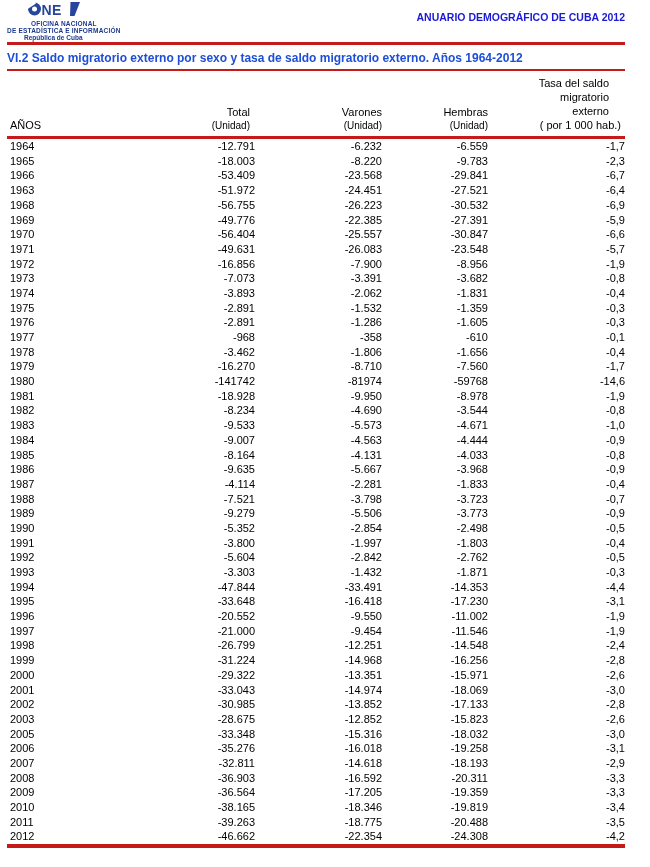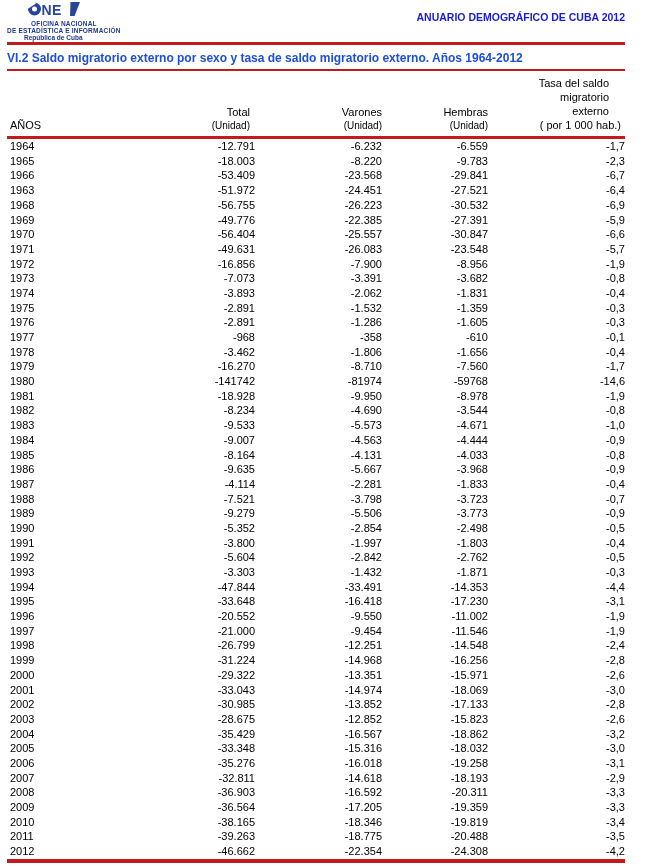--- a/index.html
+++ b/index.html
@@ -367,27 +367,20 @@
         <div class="cell c4">-2,8</div>
       </div>
       <div class="trow">
         <div class="cell c0">2003</div>
         <div class="cell c1">-28.675</div>
         <div class="cell c2">-12.852</div>
         <div class="cell c3">-15.823</div>
         <div class="cell c4">-2,6</div>
       </div>
       <div class="trow">
-        <div class="cell c0">2004</div>
-        <div class="cell c1">-35.429</div>
-        <div class="cell c2">-16.567</div>
-        <div class="cell c3">-18.862</div>
-        <div class="cell c4">-3,2</div>
-      </div>
-      <div class="trow">
         <div class="cell c0">2005</div>
         <div class="cell c1">-33.348</div>
         <div class="cell c2">-15.316</div>
         <div class="cell c3">-18.032</div>
         <div class="cell c4">-3,0</div>
       </div>
       <div class="trow">
         <div class="cell c0">2006</div>
         <div class="cell c1">-35.276</div>
         <div class="cell c2">-16.018</div>

